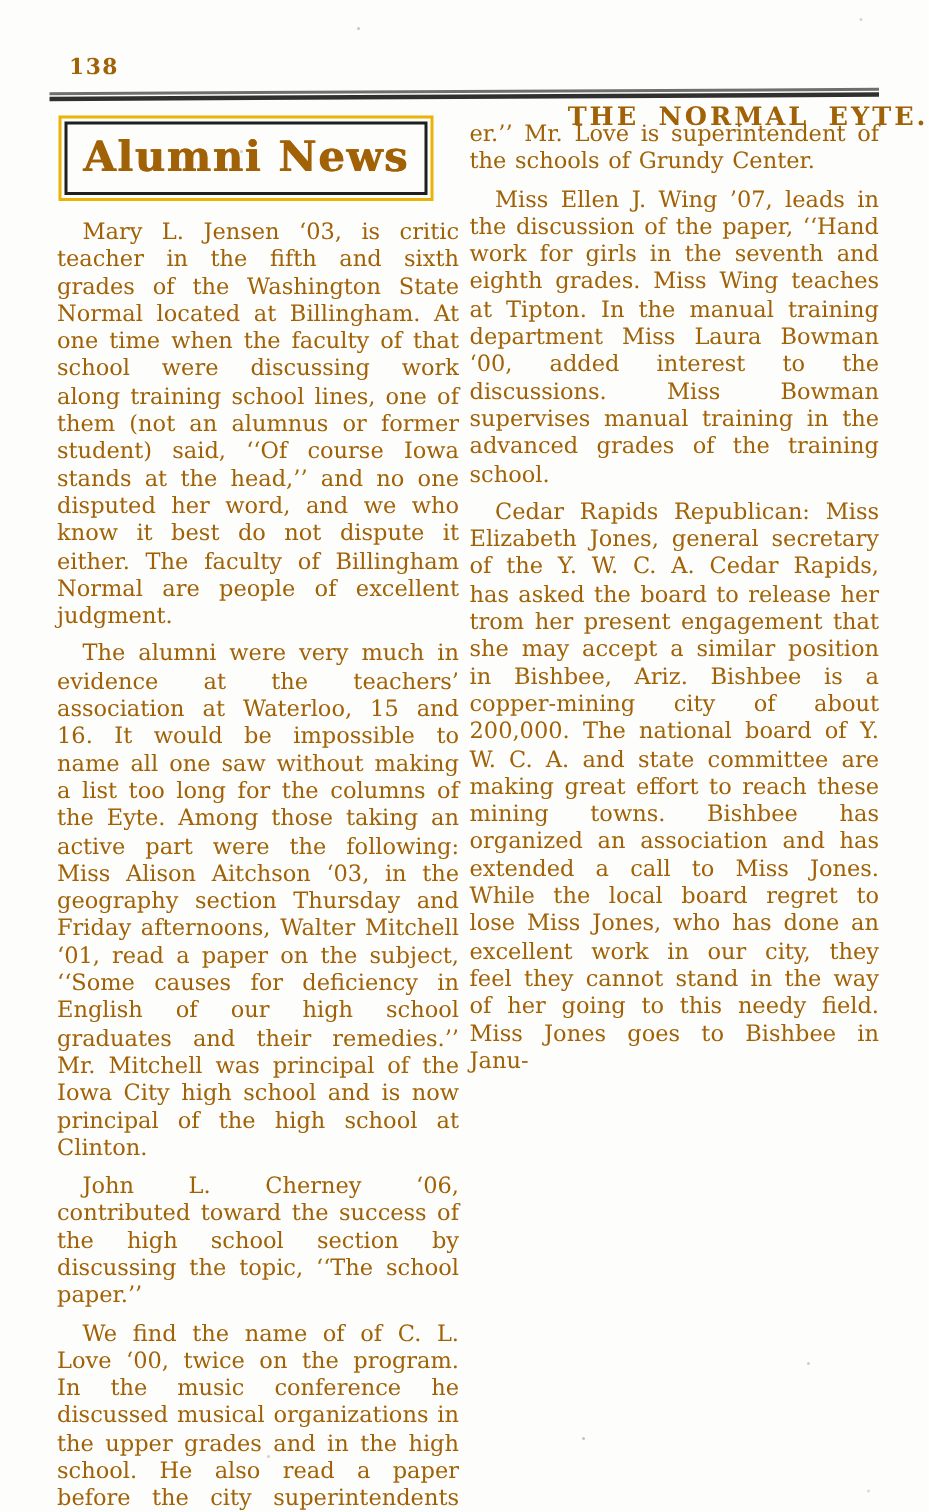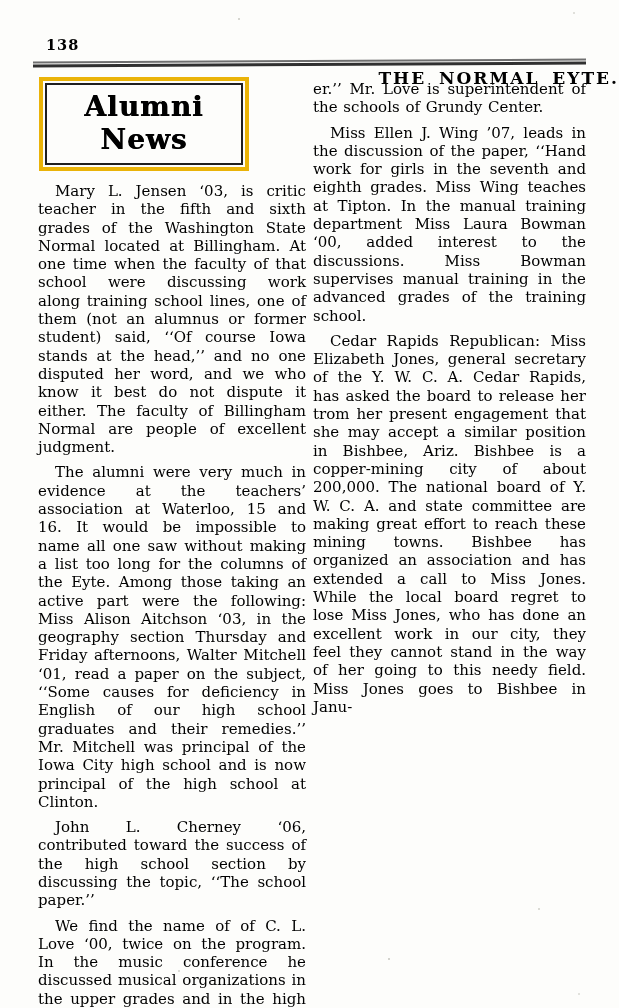--- a/index.html
+++ b/index.html
@@ -6,21 +6,21 @@
   html, body { margin: 0; padding: 0; }
   body {
     width: 619px; height: 1008px;
     background: #ffffff;
     font-family: "DejaVu Serif", "Liberation Serif", serif;
   }
   .page {
     position: relative;
     width: 619px; height: 1008px;
     background: #fdfdfb;
-    color: #000000;
+    color: #a16207;
     overflow: hidden;
   }
 
   
   .page-number {
     position: absolute; left: 46px; top: 36px;
     font-size: 14.5px; font-weight: 700; letter-spacing: 1px;
   }
   .journal-title {
     position: absolute; top: 36px; left: 0; width: 100%;
@@ -44,23 +44,23 @@
     text-align: justify;
     text-indent: 17px;
     font-size: 15px;
     line-height: 18.3px;
     word-spacing: 1px;
   }
   .column p.no-indent { text-indent: 0; }
 
   
   .heading-box {
-    width: 210px;
+    width: 250px;
     margin: 0 0 11px 1px;
-    border: 4px solid #eab308;
+    border: 2px solid #eab308;
     padding: 2px;
     background: #fdfdfb;
   }
   .heading-box-inner {
     border: 2px solid #1f1f1f;
     text-align: center;
     padding: 5px 0 7px;
   }
   .heading-text {
     font-size: 28px;

